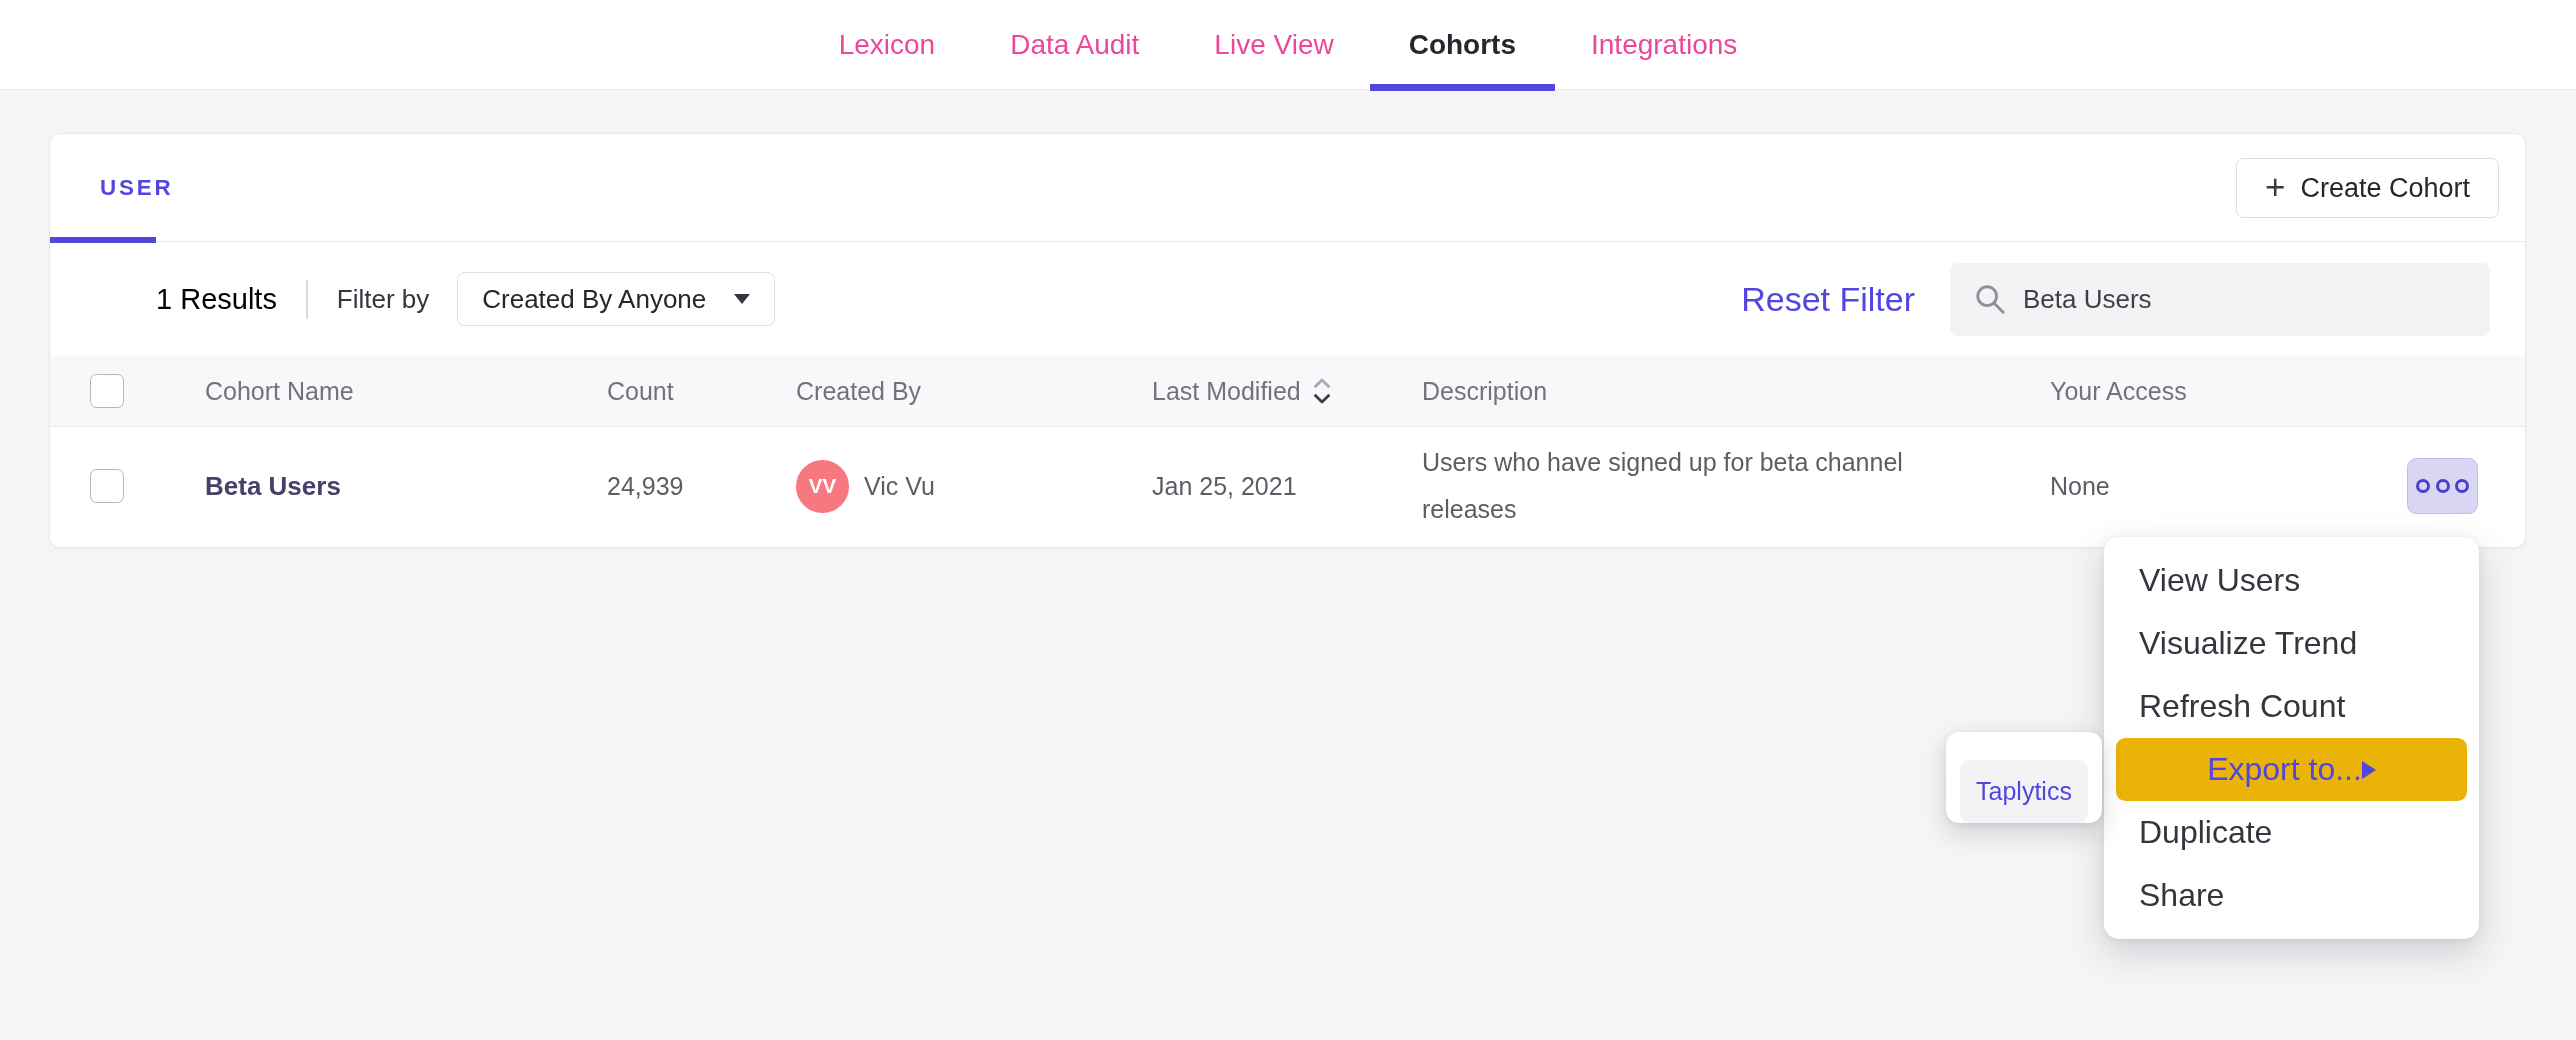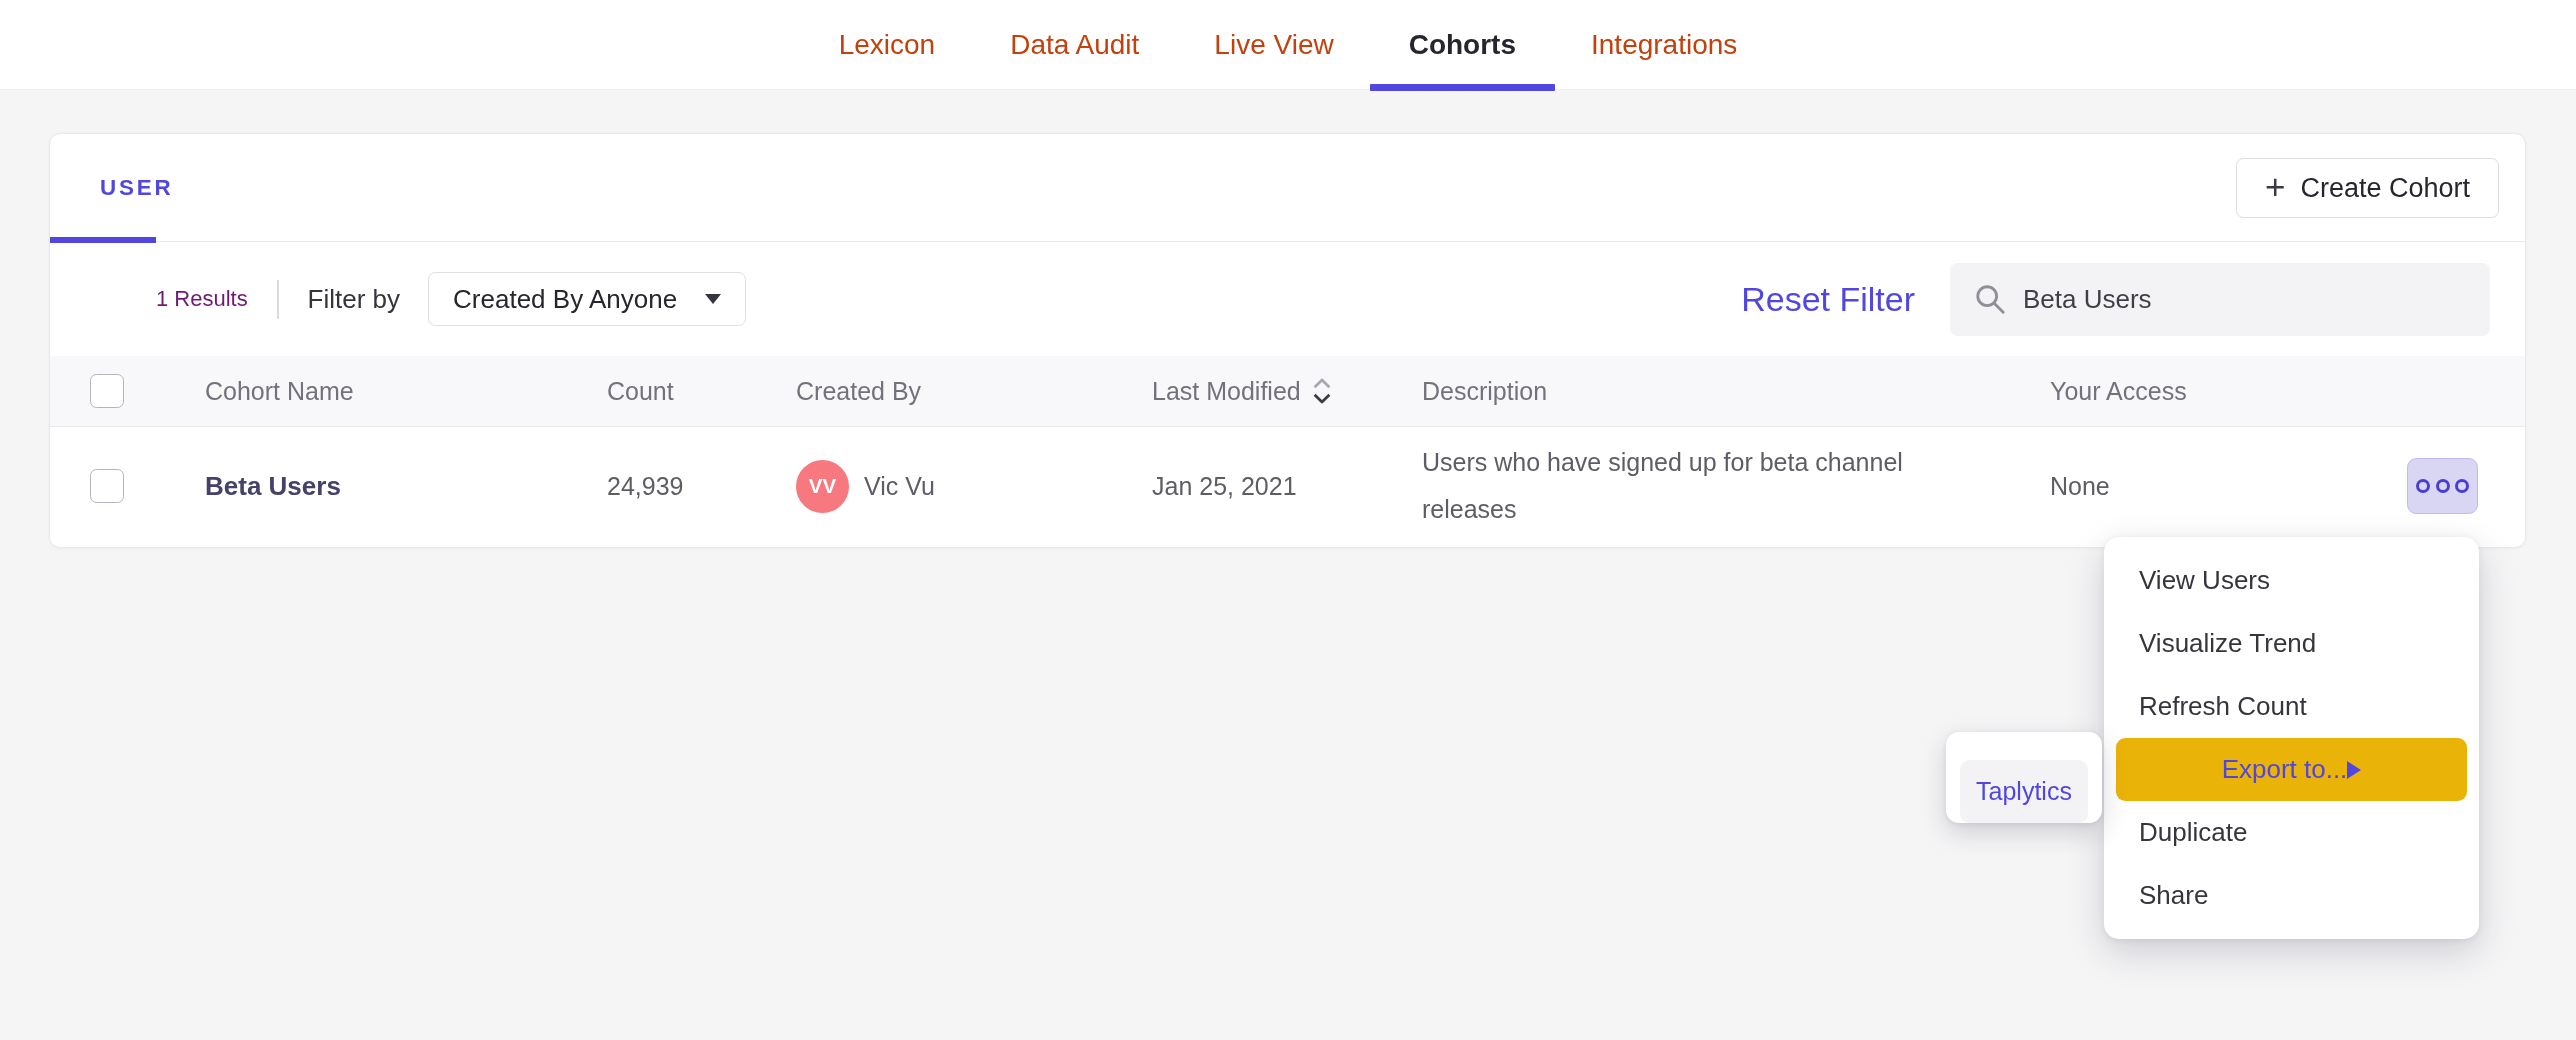--- a/index.html
+++ b/index.html
@@ -5,42 +5,42 @@
   * { margin:0; padding:0; box-sizing:border-box; }
   html,body { width:2576px; height:1040px; overflow:hidden; }
   body { font-family:"Liberation Sans", sans-serif; background:#f5f5f6; color:#5d5d66; }
   .page { position:relative; width:2576px; height:1040px; }
 
   
   .topnav { position:absolute; left:0; top:0; width:100%; height:90px; background:#ffffff;
             border-bottom:1.9px solid #ededf0; }
   .tabs { height:100%; display:flex; justify-content:center; align-items:center; gap:75px; }
   .tab { position:relative; height:100%; display:flex; align-items:center;
-         font-size:28px; color:#c2410c; cursor:pointer; white-space:nowrap; }
+         font-size:28px; color:#ec4899; cursor:pointer; white-space:nowrap; }
   .tab.active { color:#26262e; font-weight:bold; }
   .tab-underline { position:absolute; left:-39px; right:-39px; bottom:-1.9px; height:6.5px;
                    background:#5146df; border-radius:0.9px; }
 
   
   .card { position:absolute; left:49px; top:133px; width:2477px; height:415px;
           background:#ffffff; border:0.9px solid #e9e9ec; border-radius:11.2px;
           box-shadow:0 0.9px 2.8px rgba(30,30,50,0.04); overflow:hidden; }
 
   .card-tabbar { position:relative; height:108px; border-bottom:1.9px solid #eaeaed; }
   .user-tab { position:absolute; left:50px; top:0; bottom:0; display:flex; align-items:center;
               font-size:22.4px; font-weight:bold; letter-spacing:2.8px; color:#5146df; cursor:pointer; }
   .user-underline { position:absolute; left:0; bottom:-1.9px; width:106px; height:5.6px; background:#5146df; }
   .create-btn { position:absolute; right:26px; top:24px; height:60px; display:flex; align-items:center;
                 gap:15px; padding:0 28px; background:#ffffff; border:1.9px solid #dcdce1; border-radius:7.5px;
                 font-family:inherit; font-size:27px; color:#26262e; cursor:pointer; }
   .plus { font-size:35px; font-weight:normal; color:#3a3a42; line-height:1; margin-top:-3.7px; }
 
   
   .filterbar { height:114px; display:flex; align-items:center; padding:0 35px 0 106px; }
-  .results { font-size:22px; color:#701a75; margin-right:29px; white-space:nowrap; }
+  .results { font-size:29px; color:#000000; margin-right:29px; white-space:nowrap; }
   .vdiv { width:1.9px; height:39px; background:#dadade; margin-right:29px; }
   .filterby { font-size:26px; color:#35353e; margin-right:28px; white-space:nowrap; }
   .dropdown { display:inline-flex; align-items:center; gap:28px; height:54px; padding:0 24px;
               background:#fff; border:1.9px solid #dfdfe3; border-radius:7.5px; font-family:inherit;
               font-size:26px; color:#26262e; cursor:pointer; white-space:nowrap; }
   .dropdown + .dropdown { margin-left:16px; }
   .caret { width:0; height:0; border-left:8.4px solid transparent; border-right:8.4px solid transparent;
            border-top:10.3px solid #35353e; }
   .spacer { flex:1; }
   .reset { font-size:34px; color:#5146df; margin-right:35px; cursor:pointer; text-decoration:none; white-space:nowrap; }
@@ -69,21 +69,21 @@
                   background:#d9d6f4; border:1.9px solid #c0baee; border-radius:9.3px;
                   display:flex; align-items:center; justify-content:center; cursor:pointer; }
   .rings { display:flex; gap:5.6px; }
   .rings i { display:block; width:14px; height:14px; border:3.7px solid #4a3ed2; border-radius:50%; }
 
   
   .menu { position:absolute; left:2104px; top:537px; width:375px; padding:12px 0;
           background:#ffffff; border-radius:15px;
           box-shadow:0 13px 37px rgba(35,35,60,0.18), 0 1.9px 7.5px rgba(35,35,60,0.08); }
   .menu-item { height:63px; display:flex; align-items:center; padding:0 35px;
-               font-size:26px; color:#35353e; cursor:pointer; white-space:nowrap; }
+               font-size:32px; color:#35353e; cursor:pointer; white-space:nowrap; }
   .menu-item.highlighted { margin:0 12px; padding:0 22.4px; border-radius:9.3px; background:#eab308;
                            color:#5146df; justify-content:center; }
   .submenu-arrow { width:0; height:0; border-top:9.3px solid transparent; border-bottom:9.3px solid transparent;
                    border-left:14px solid #5146df; }
 
   
   .submenu { position:absolute; left:1946px; top:732px; width:156px; height:91px;
              background:#ffffff; border-radius:13px;
              box-shadow:0 9.3px 26px rgba(35,35,60,0.18), 0 1.9px 5.6px rgba(35,35,60,0.08);
              display:flex; align-items:flex-end; justify-content:center; }

